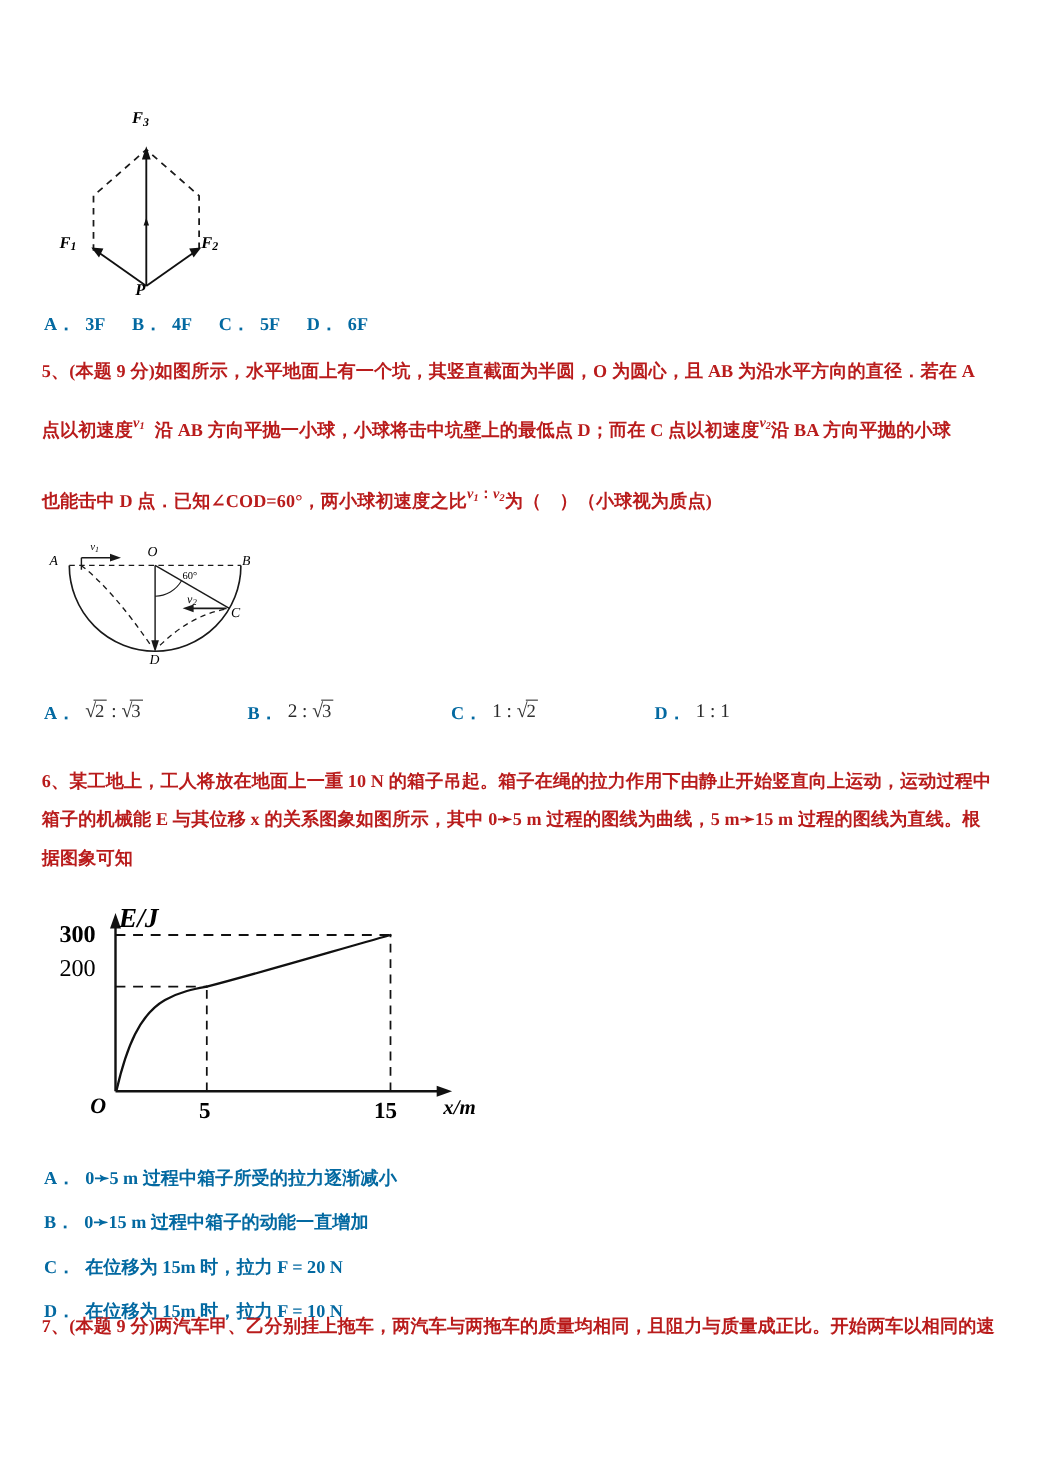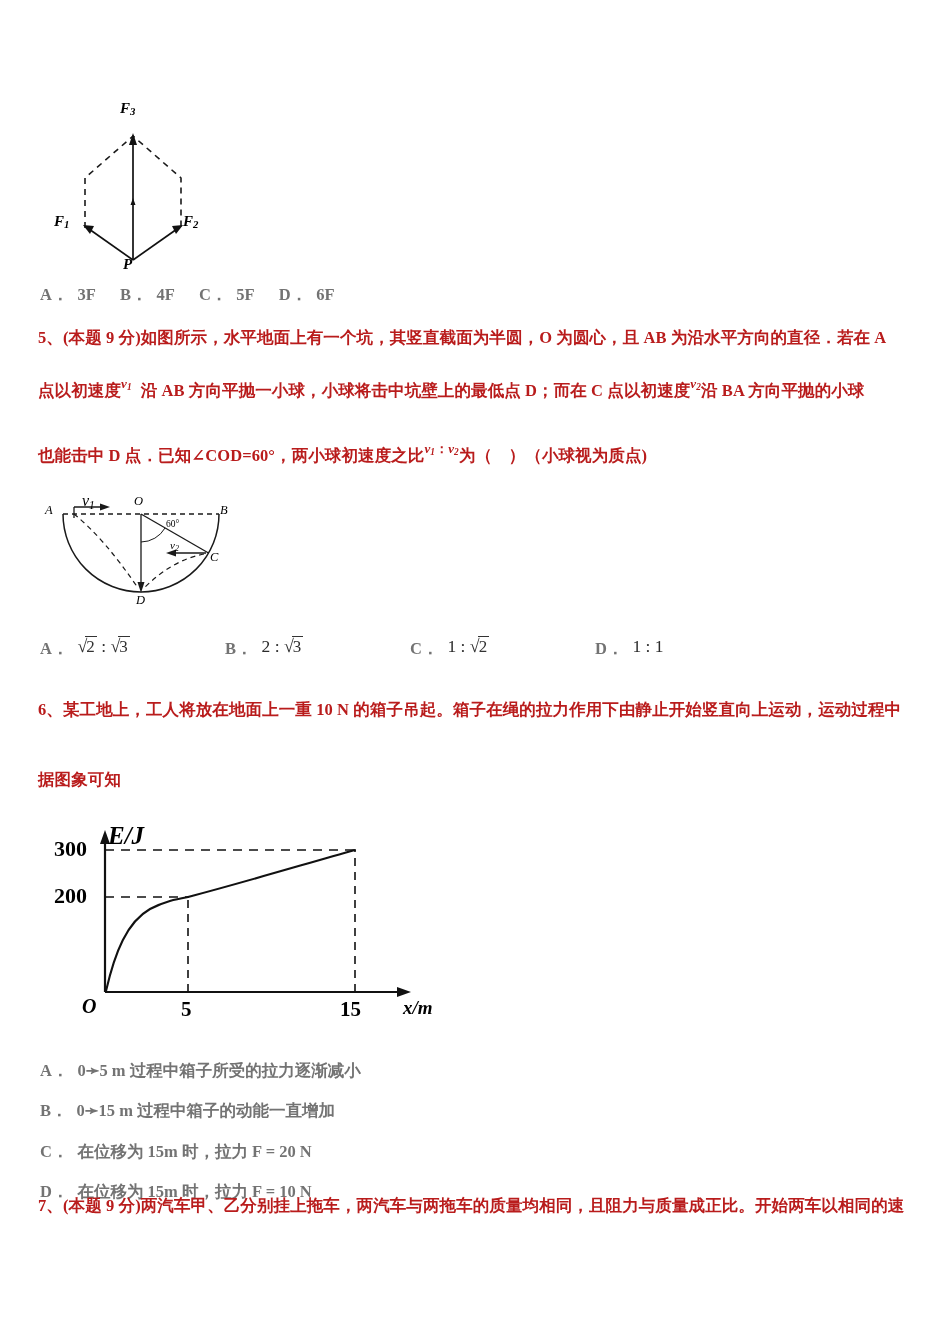--- a/index.html
+++ b/index.html
@@ -26,21 +26,21 @@
     line-height: 1.95;
     color: #b91c1c;
     letter-spacing: 0.1px;
     text-align: justify;
     font-weight: 600;
   }
   .opts {
     font-family: "Liberation Serif", "DejaVu Serif", serif;
     font-size: 16.5px;
     font-weight: 700;
-    color: #737373;
+    color: #0369a1;
     line-height: 1.6;
   }
   .opt-line { margin: 0 0 14px 0; }
   .opt-letter { font-weight: 700; }
   .sp-sm { display: inline-block; width: 9px; }
   .sp-md { display: inline-block; width: 20px; }
 
   sub.v {
     font-size: 0.72em;
     vertical-align: -0.22em;
@@ -159,21 +159,21 @@
       <path d="M 40,22 Q 70,46 104,96" fill="none" stroke="#1a1a1a" stroke-width="1.2" stroke-dasharray="5,4"></path>
 
       <path d="M 170,62 Q 138,68 109,97" fill="none" stroke="#1a1a1a" stroke-width="1.2" stroke-dasharray="5,4"></path>
     </svg>
     <div style="position:absolute; left:11px; top:11px; font-style:italic; font-size:12.5px;">A</div>
     <div style="position:absolute; left:186px; top:11px; font-style:italic; font-size:12.5px;">B</div>
     <div style="position:absolute; left:100px; top:2px; font-style:italic; font-size:12.5px;">O</div>
     <div style="position:absolute; left:176px; top:58px; font-style:italic; font-size:12.5px;">C</div>
     <div style="position:absolute; left:102px; top:101px; font-style:italic; font-size:12.5px;">D</div>
     <div style="position:absolute; left:112px; top:27px; font-size:9.5px;padding-left:20px;">60°</div>
-    <div style="position:absolute; left:48px; top:0px; font-style:italic; font-size:16px;">
+    <div style="position:absolute; left:48px; top:0px; font-style:italic; font-size:10px;">
       <span>v</span><sub class="v">1</sub>
     </div>
     <div style="position:absolute; left:136px; top:47px; font-style:italic; font-size:11px;">
       <span>v</span><sub class="v">2</sub>
     </div>
   </div>
 
   <div style="position:absolute; left:40px; top:636px; width:700px;">
     <div class="row-ans">
       <div class="cell" style="width:185px;">
@@ -203,20 +203,23 @@
         <span class="ansmath">
           <span>1</span><span> : </span><span>1</span>
         </span>
       </div>
     </div>
   </div>
 
   <div class="qtext" style="position:absolute; left:38px; top:694px; width:885px;">
     <span>6、</span><span>某工地上，工人将放在地面上一重 10 N 的箱子吊起。箱子在绳的拉力作用下由静止开始竖直向上运动，运动过程中</span>
   </div>
+  <div class="qtext" style="position:absolute; left:38px; top:729px; width:885px;">
+    <span>箱子的机械能 E 与其位移 x 的关系图象如图所示，其中 0➛5 m 过程的图线为曲线，5 m➛15 m 过程的图线为直线。根</span>
+  </div>
   <div class="qtext" style="position:absolute; left:38px; top:764px; width:885px;">
     <span>据图象可知</span>
   </div>
 
   <div class="fig" style="position:absolute; left:55px; top:822px; width:400px; height:200px;">
     <svg width="400" height="200" viewBox="0 0 400 200">
 
       <line x1="50" y1="170" x2="50" y2="18" stroke="#111" stroke-width="2.2"></line>
       <polygon points="50,8 45,22 55,22" fill="#111"></polygon>
 
@@ -231,21 +234,21 @@
 
       <line x1="300" y1="170" x2="300" y2="28" stroke="#111" stroke-width="1.6" stroke-dasharray="8,6"></line>
 
       <path d="M 51,169 C 60,130 72,100 95,87 C 110,79 122,77 133,75" fill="none" stroke="#111" stroke-width="2.1" stroke-linecap="round"></path>
 
       <path d="M 133,75 C 190,60 250,42 300,28" fill="none" stroke="#111" stroke-width="2.1" stroke-linecap="round"></path>
     </svg>
 
     <div style="position:absolute; left:53px; top:0px; font-style:italic; font-weight:700; font-size:25px;">E/J</div>
     <div style="position:absolute; left:-1px; top:14px; font-weight:700; font-size:22px;">300</div>
-    <div style="position:absolute; left:-1px; top:61px; font-weight:700; font-size:22px;">200</div>
+    <div style="position:absolute; left:-1px; top:45px; font-weight:400; font-size:22px;">200</div>
     <div style="position:absolute; left:27px; top:173px; font-style:italic; font-weight:700; font-size:20px;">O</div>
     <div style="position:absolute; left:126px; top:175px; font-weight:700; font-size:21px;">5</div>
     <div style="position:absolute; left:285px; top:175px; font-weight:700; font-size:21px;">15</div>
     <div style="position:absolute; left:348px; top:175px; font-style:italic; font-weight:700; font-size:19px;">x/m</div>
   </div>
 
   <div style="position:absolute; left:40px; top:1058px; width:700px;">
     <div class="opts opt-line">
       <span>A．</span><span class="sp-sm"></span><span>0➛5 m 过程中箱子所受的拉力逐渐减小</span>
     </div>

